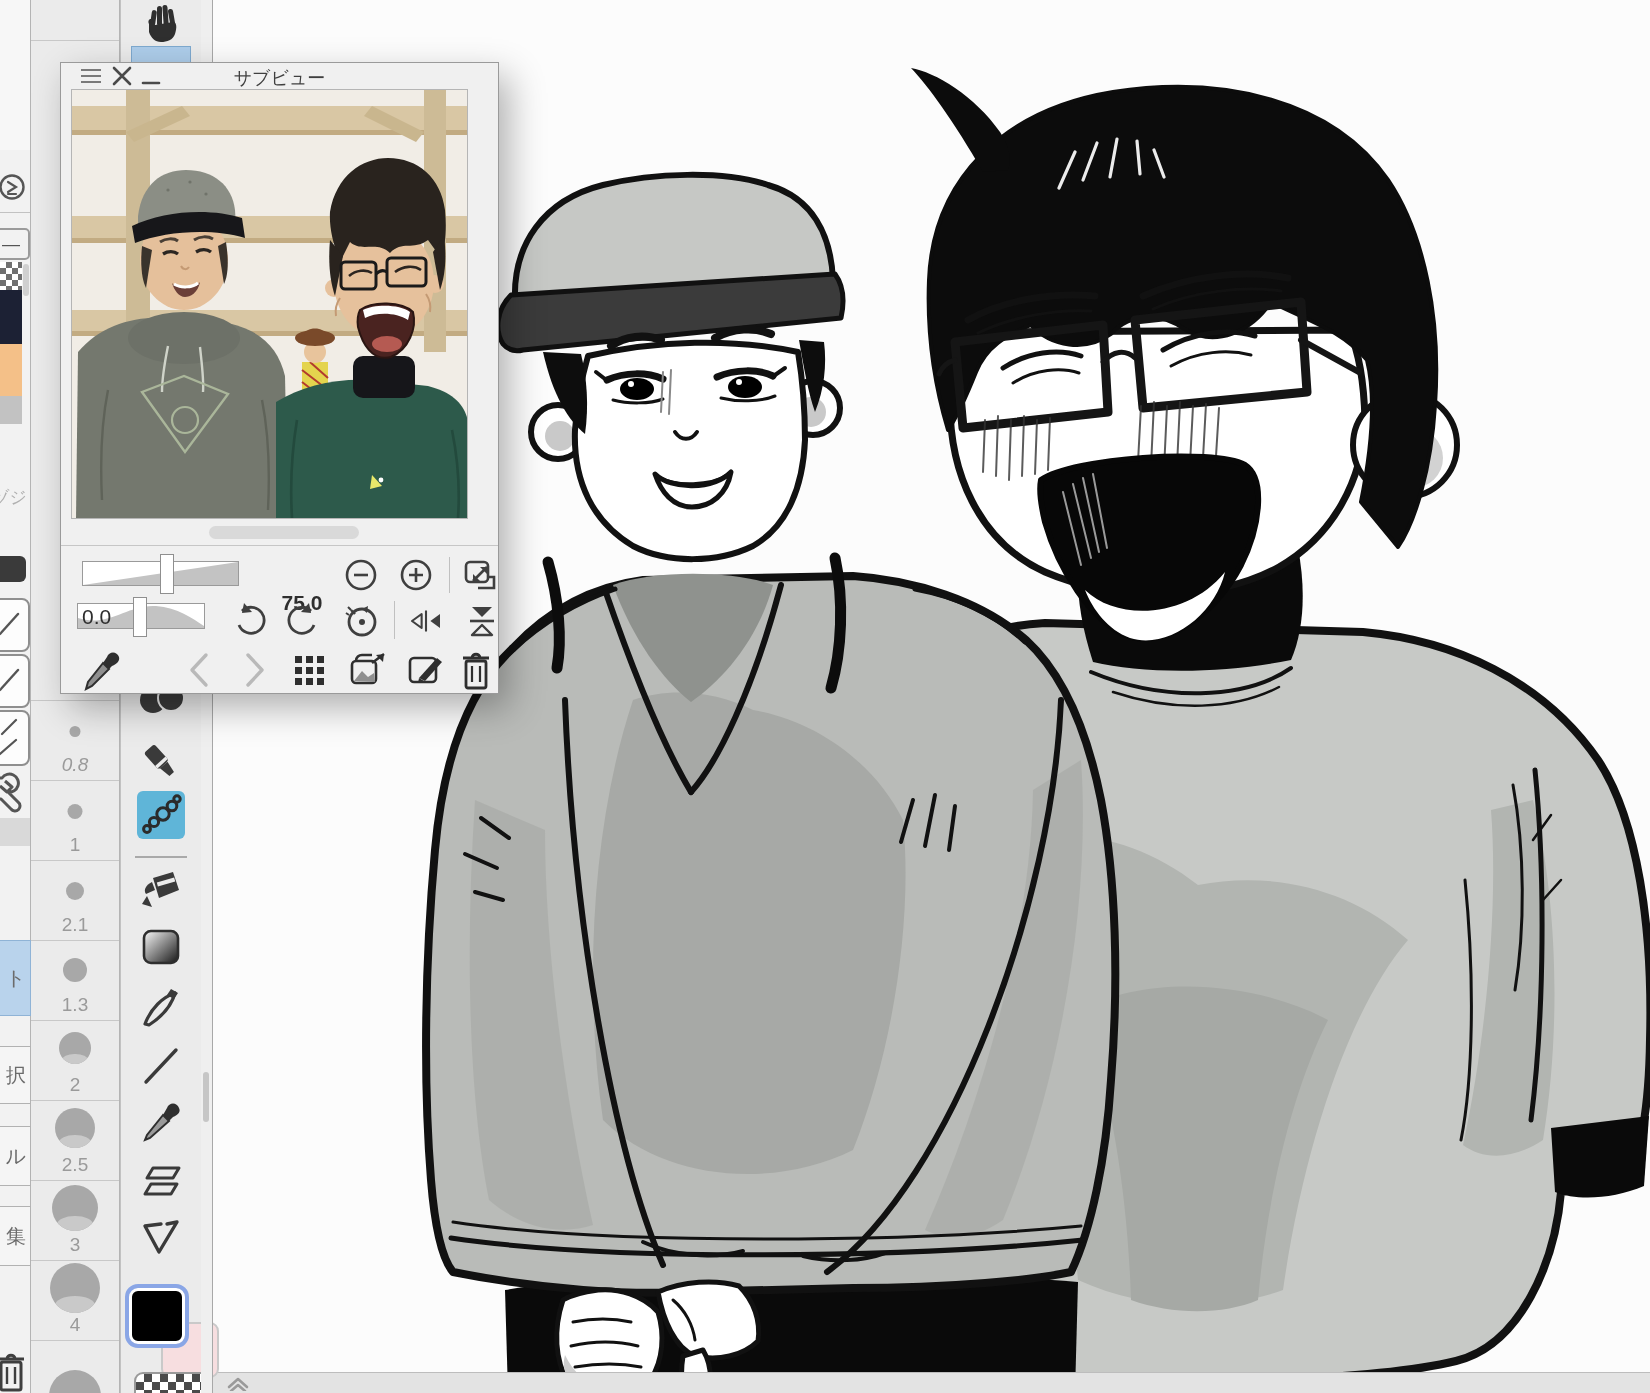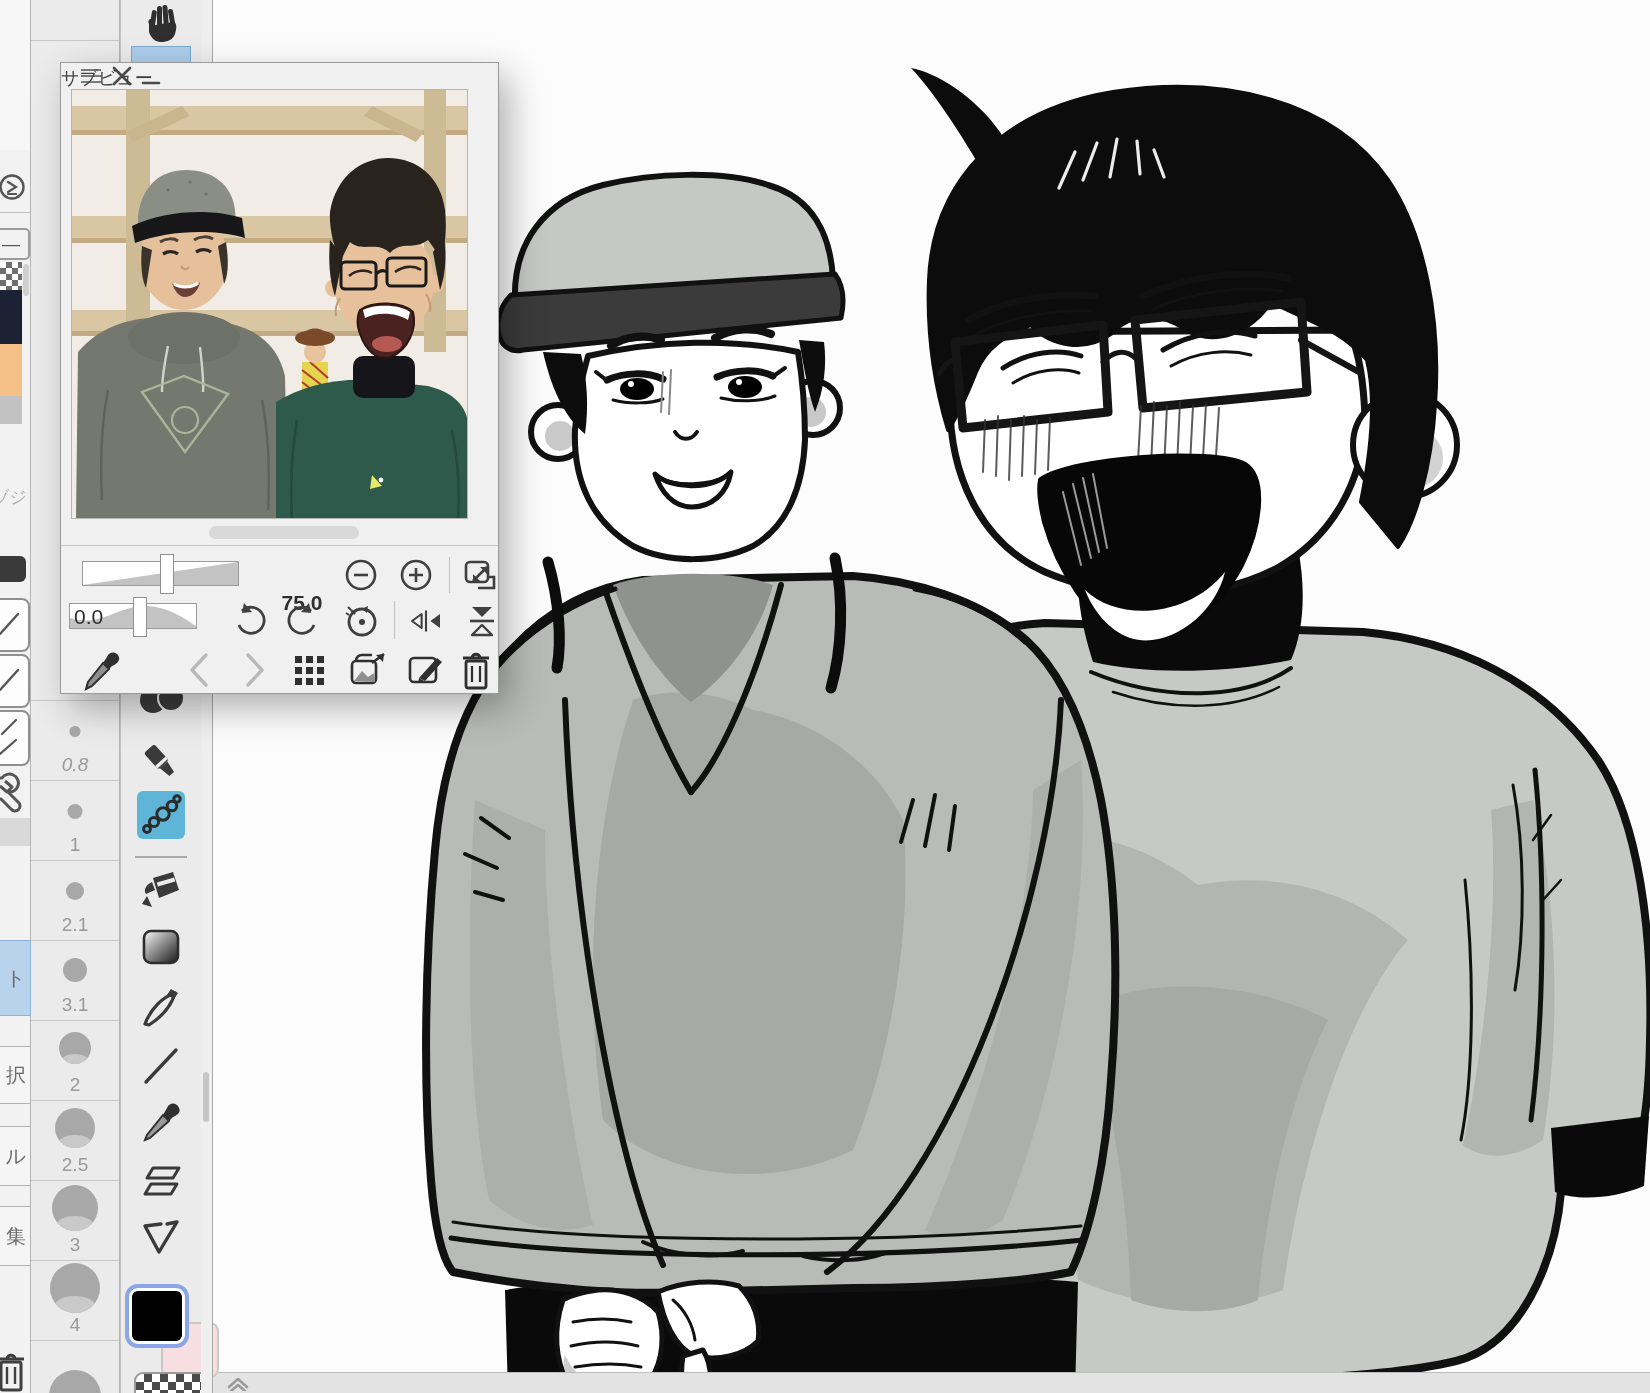--- a/index.html
+++ b/index.html
@@ -24,21 +24,21 @@
   .tool{position:absolute;left:50%;transform:translateX(-50%);}
   #tool-scroll{left:201px;top:0;width:11px;height:1393px;background:#efefef;border-right:1px solid #a8a8a8;}
   #tool-scroll-thumb{position:absolute;left:2px;top:1072px;width:6px;height:50px;border-radius:3px;background:#c6c6c6;}
   
   #canvas-area{left:213px;top:0;width:1437px;height:1393px;background:#fcfcfc;}
   #canvas-hscroll{position:absolute;left:0;bottom:0;width:100%;height:20px;background:#e3e3e3;border-top:1px solid #bdbdbd;}
   
   #subview{left:60px;top:62px;width:437px;height:630px;background:#f0f0f0;
            border:1px solid #9a9a9a;box-shadow:10px 14px 34px rgba(0,0,0,.30);z-index:50;}
   #sv-titlebar{position:absolute;left:0;top:0;width:100%;height:26px;}
-  #sv-title{position:absolute;left:0;top:3px;width:100%;text-align:left;font-size:18px;color:#3f3f3f;}
+  #sv-title{position:absolute;left:0;top:3px;width:100%;text-align:center;font-size:18px;color:#3f3f3f;}
   .sv-tb-icon{position:absolute;top:3px;}
   #sv-image{position:absolute;left:10px;top:26px;width:397px;height:430px;border:1px solid #b5b5b5;box-sizing:border-box;overflow:hidden;background:#efece6;}
   #sv-scroll{position:absolute;left:148px;top:463px;width:150px;height:13px;border-radius:7px;background:#d9d9d9;}
   #sv-sep{position:absolute;left:0;top:482px;width:100%;border-top:1px solid #c6c6c6;}
   .sv-slider{position:absolute;background:#ffffff;border:1px solid #9a9a9a;box-sizing:border-box;}
   .sv-handle{position:absolute;width:14px;background:#ffffff;border:1px solid #8f8f8f;box-sizing:border-box;}
   .sv-num{position:absolute;font-size:21px;color:#2e2e2e;}
   .svg-ic{position:absolute;}
   .vdiv{position:absolute;width:1px;background:#c0c0c0;}
 </style>
@@ -292,21 +292,21 @@
     <div class="bcell" style="top:780px;height:80px;">
       <span class="bdot" style="top:24px;width:15px;height:15px;"></span>
       <span class="blabel" style="top:54px;">1</span>
     </div>
     <div class="bcell" style="top:860px;height:80px;">
       <span class="bdot" style="top:22px;width:18px;height:18px;"></span>
       <span class="blabel" style="top:54px;">2.1</span>
     </div>
     <div class="bcell" style="top:940px;height:80px;">
       <span class="bdot" style="top:18px;width:24px;height:24px;"></span>
-      <span class="blabel" style="top:54px;">3.1</span>
+      <span class="blabel" style="top:54px;">1.3</span>
     </div>
     <div class="bcell" style="top:1020px;height:80px;">
       <span class="bdot" style="top:12px;width:32px;height:32px;">
           <i></i>
         </span>
       <span class="blabel" style="top:54px;">2</span>
     </div>
     <div class="bcell" style="top:1100px;height:80px;">
       <span class="bdot" style="top:8px;width:40px;height:40px;">
           <i></i>
@@ -526,21 +526,21 @@
     </svg>
     <div class="vdiv" style="left:388px;top:494px;height:36px;"></div>
     <svg class="svg-ic" style="left:400px;top:494px;" width="36" height="36" viewBox="0 0 36 36">
       <rect x="5" y="5" width="22" height="20" rx="4" fill="none" stroke="#3f3f3f" stroke-width="2.6"></rect>
       <path d="M12 24 L26 10" stroke="#3f3f3f" stroke-width="2.6"></path>
       <path d="M26 10 L26 17 L19 10 Z" fill="#3f3f3f"></path>
         <path d="M12 24 L12 17 L19 24 Z" fill="#3f3f3f"></path>
       <path d="M27 20 L33 20 L33 31 L17 31" fill="none" stroke="#3f3f3f" stroke-width="2.6"></path>
     </svg>
 
-    <div class="sv-slider" style="left:8px;top:540px;width:128px;height:26px;text-decoration:underline;">
+    <div class="sv-slider" style="left:16px;top:540px;width:128px;height:26px;text-decoration:underline;">
       <svg width="126" height="24">
           <path d="M0 24 L0 14 C30 24 50 0 78 2 C100 4 114 14 126 22 L126 24 Z" fill="#c3c3c3"></path>
         </svg>
       <div class="sv-num" style="left:4px;top:1px;">0.0</div>
     </div>
     <div class="sv-handle" style="left:72px;top:534px;height:40px;"></div>
     <svg class="svg-ic" style="left:170px;top:538px;" width="36" height="38" viewBox="0 0 36 38">
       <path d="M11 10 A13 13 0 1 1 8 24" fill="none" stroke="#3f3f3f" stroke-width="2.8"></path>
       <path d="M13 2 L11 12 L21 11 Z" fill="#3f3f3f"></path>
     </svg>

